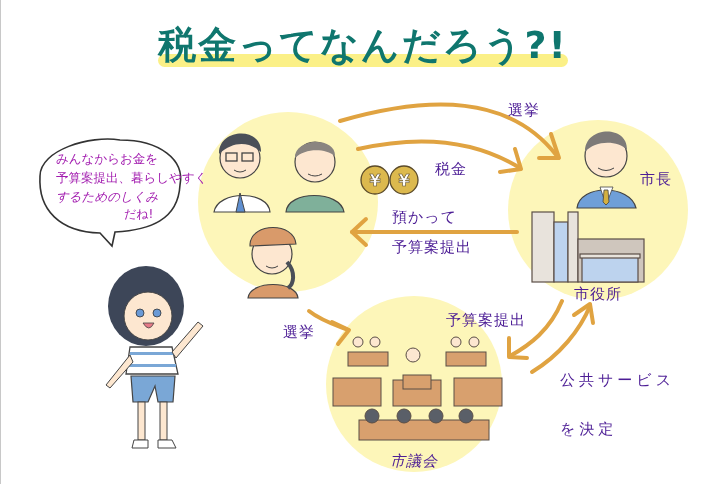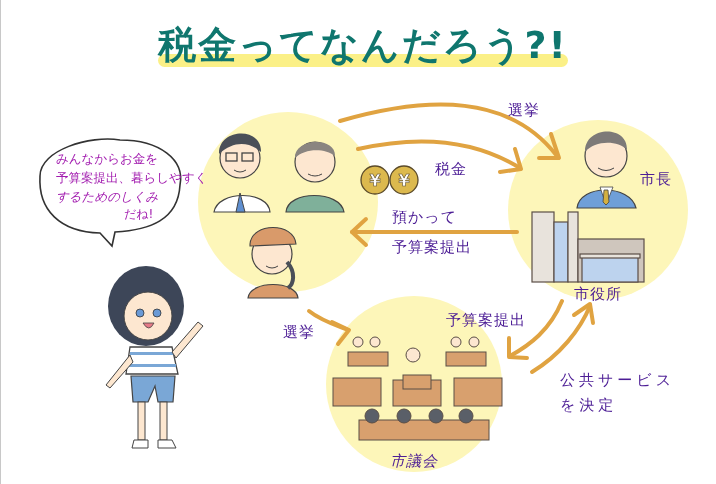--- a/index.html
+++ b/index.html
@@ -142,14 +142,14 @@
 
 <div class="label" style="left:508px; top:101px;">選挙</div>
 <div class="label" style="left:435px; top:160px;text-align:right;">税金</div>
 <div class="label" style="left:392px; top:208px;">預かって</div>
 <div class="label" style="left:392px; top:238px;">予算案提出</div>
 <div class="label" style="left:612px; top:170px;margin-left:28px;">市長</div>
 <div class="label" style="left:574px; top:285px;font-family:Liberation Serif, serif;">市役所</div>
 <div class="label" style="left:283px; top:323px;">選挙</div>
 <div class="label" style="left:446px; top:311px;">予算案提出</div>
 <div class="label" style="left:560px; top:371px; letter-spacing:4px;">公共サービス</div>
-<div class="label" style="left:560px; top:396px; letter-spacing:4px;">を決定</div>
+<div class="label" style="left:560px; top:420px; letter-spacing:4px;">を決定</div>
 <div class="label" style="left:390px; top:452px;font-style:italic;">市議会</div>
 
 </body></html>

